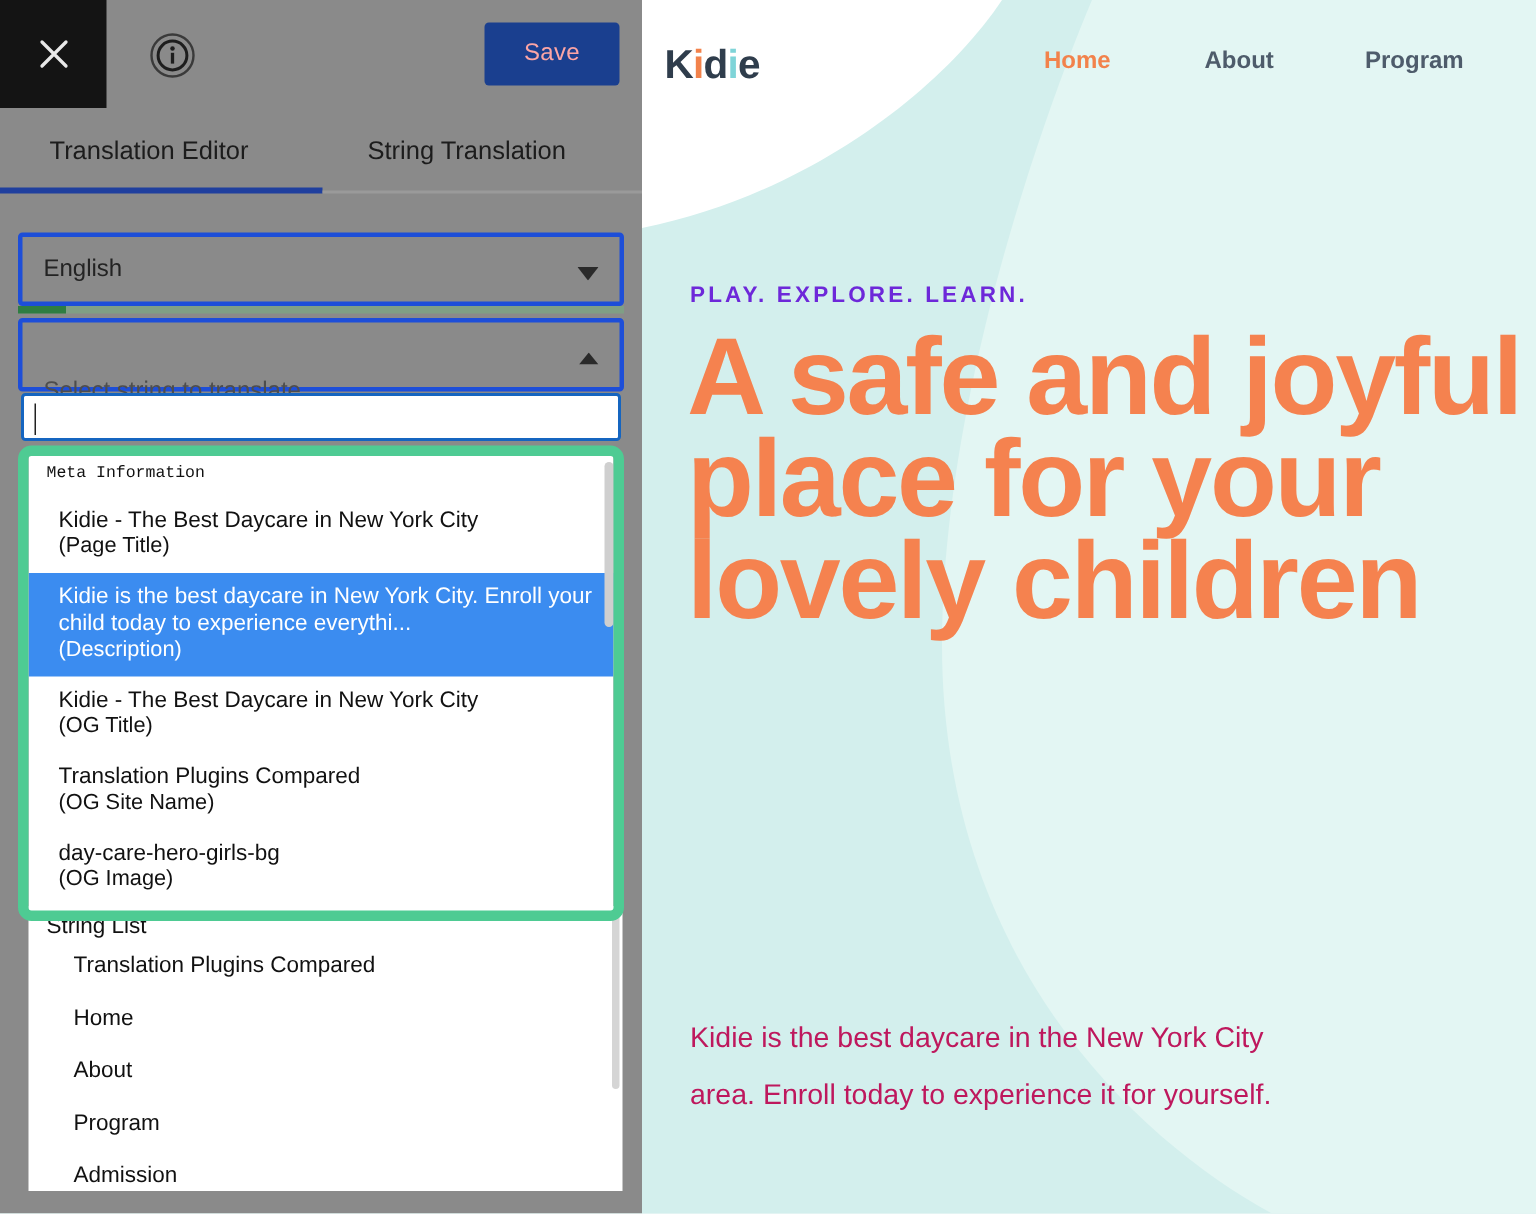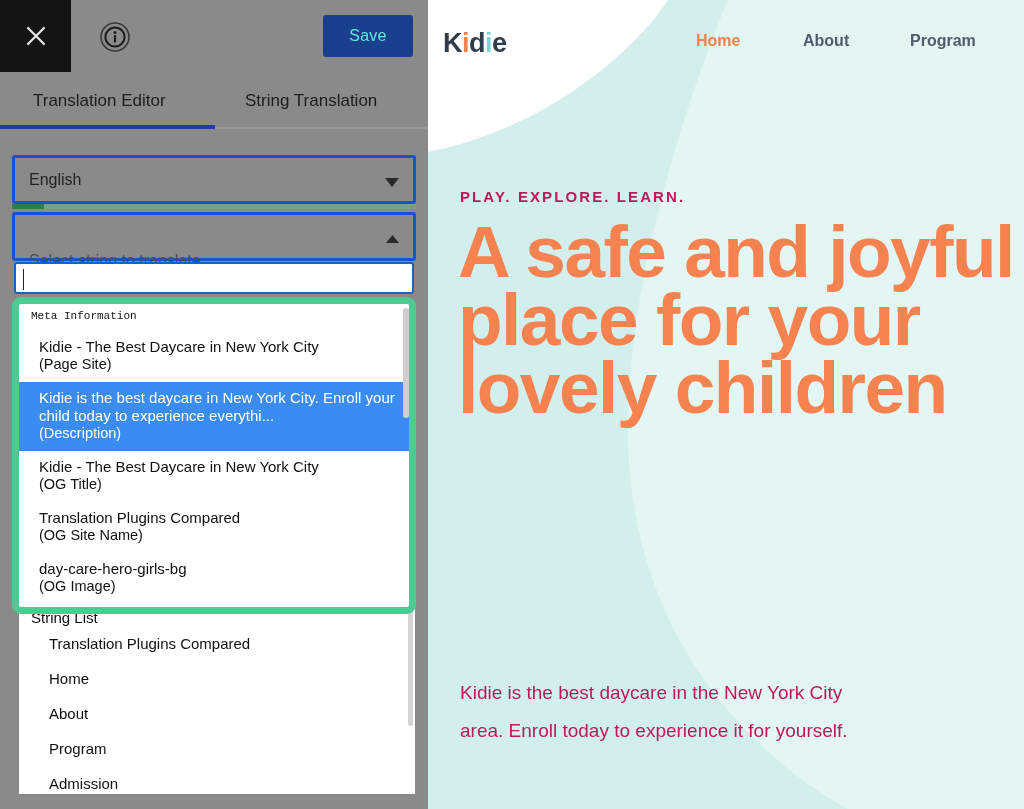--- a/index.html
+++ b/index.html
@@ -26,21 +26,21 @@
     background:#141414; display:flex; align-items:center; justify-content:center;
     cursor:pointer;
   }
   #close-btn svg{ display:block; }
   #info-btn{
     position:absolute; left:98px; top:20px; width:34px; height:34px;
     display:flex; align-items:center; justify-content:center; cursor:pointer;
   }
   #save-btn{
     position:absolute; left:323px; top:15px; width:90px; height:42px;
-    background:#1a3f8f; color:#5eead4; border:none; border-radius:3px;
+    background:#1a3f8f; color:#fca5a5; border:none; border-radius:3px;
     font-size:16px; font-family:"Liberation Sans",sans-serif;
     cursor:pointer; letter-spacing:.2px;
   }
 
   
   #tabs{
     position:absolute; left:0; top:72px; width:428px; height:57px;
     background:#8a8a8a;
   }
   .tab{
@@ -155,21 +155,21 @@
     position:absolute; top:32px; font-size:16px; font-weight:bold;
     color:#4e5c6b; cursor:pointer;
   }
   .nav-link.active{ color:#f2824b; }
   #nav-home{ left:268px; }
   #nav-about{ left:375px; }
   #nav-program{ left:482px; }
 
   #eyebrow{
     position:absolute; left:32px; top:188px;
-    font-size:15px; font-weight:bold; letter-spacing:2.1px; color:#be185d;
+    font-size:15px; font-weight:bold; letter-spacing:2.1px; color:#6d28d9;
   }
   #hero-title{
     position:absolute; left:30px; top:218px; width:560px;
     font-size:73px; font-weight:bold; line-height:.93;
     color:#f5824f; letter-spacing:-1.5px;
   }
   #hero-desc{
     position:absolute; left:32px; top:674px; width:420px;
     font-size:19px; line-height:1.98; color:#be185d;
   }
@@ -239,21 +239,21 @@
     <div class="sl-item">Program</div>
     <div class="sl-item">Admission</div>
   </div>
 
   <div id="dropdown">
     <div class="dd-scroll"></div>
     <div class="dd-group">Meta Information</div>
 
     <div class="dd-item">
       <span class="dd-main">Kidie - The Best Daycare in New York City</span>
-      <span class="dd-sub">(Page Site)</span>
+      <span class="dd-sub">(Page Title)</span>
     </div>
     <div class="dd-item selected">
       <span class="dd-main">Kidie is the best daycare in New York City. Enroll your child today to experience everythi...</span>
       <span class="dd-sub">(Description)</span>
     </div>
     <div class="dd-item">
       <span class="dd-main">Kidie - The Best Daycare in New York City</span>
       <span class="dd-sub">(OG Title)</span>
     </div>
     <div class="dd-item">

